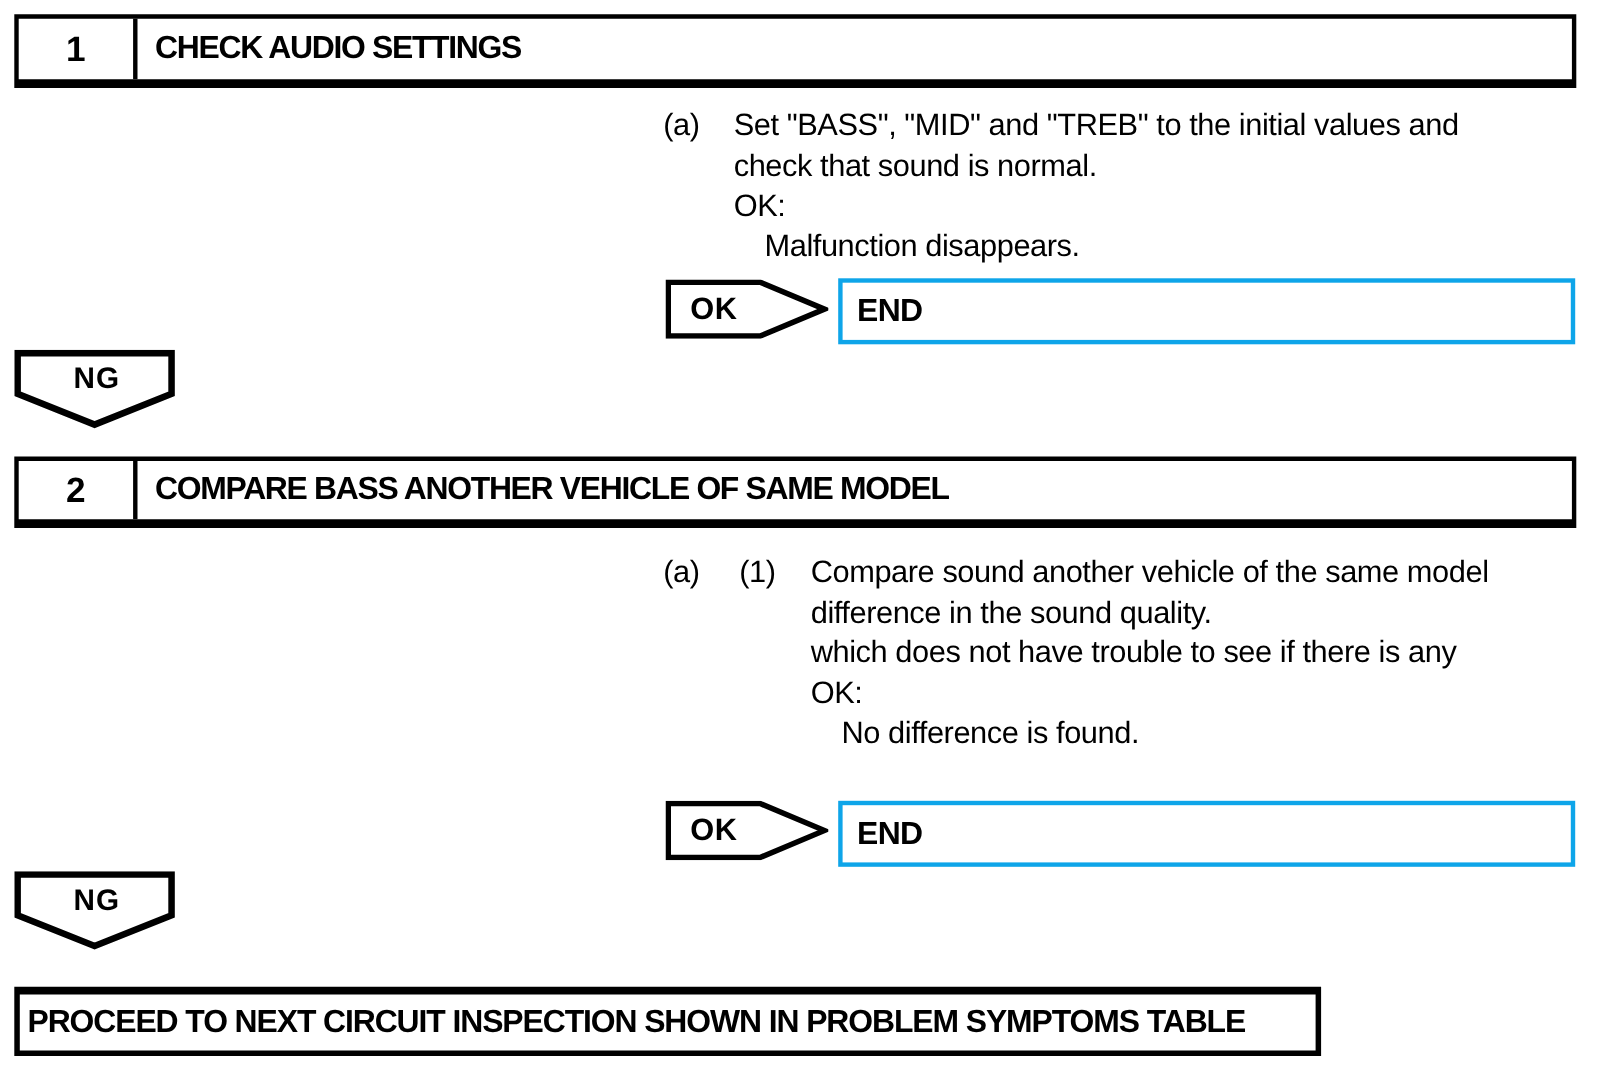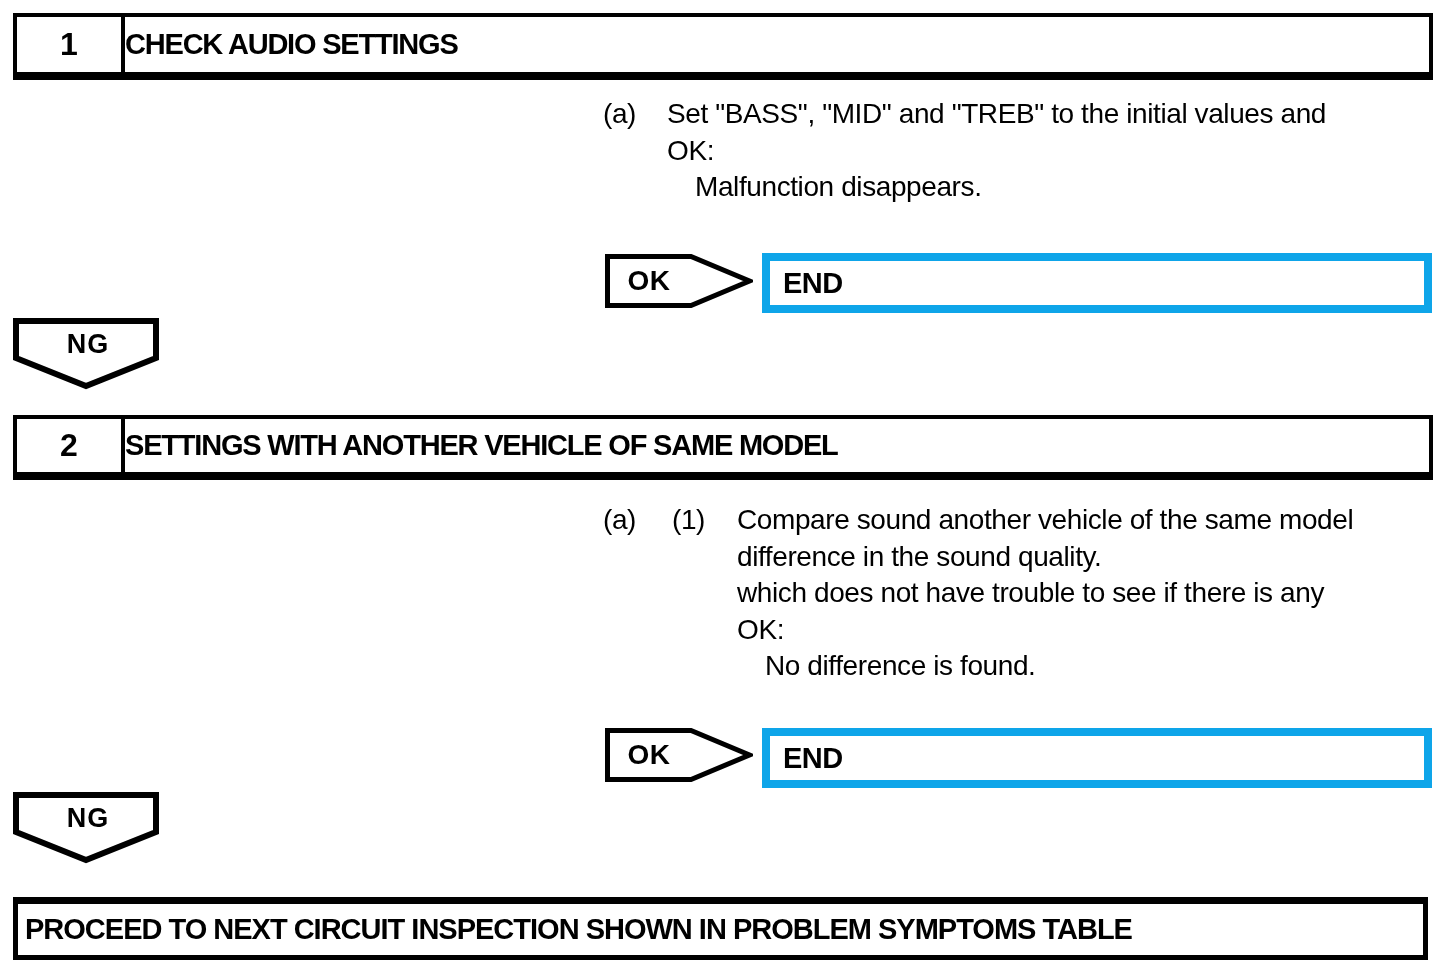--- a/index.html
+++ b/index.html
@@ -13,21 +13,21 @@
     position:absolute; left:13px; width:1420px; box-sizing:border-box;
     border:4px solid #000; border-bottom-width:8px; background:#fff;
     display:flex; align-items:stretch;
   }
   .step-num {
     width:104px; flex:none; border-right:4px solid #000;
     display:flex; align-items:center; justify-content:center;
     font-weight:bold; font-size:32px;
   }
   .step-title {
-    flex:1; display:flex; align-items:center; padding-left:0;
+    flex:1; display:flex; align-items:center; padding-left:16px;
     font-weight:bold; font-size:29px; letter-spacing:-1.2px; white-space:nowrap;text-align:center;
   }
 
   
   .instr { position:absolute; font-size:28px; line-height:36.5px; letter-spacing:-0.4px; }
   .row { display:flex; }
   .marker { width:64px; flex:none; }
   .submarker { width:65px; flex:none; }
   .subrow { margin-left:5px; }
   .bold { font-weight:normal; }
@@ -39,57 +39,58 @@
   .ok-shape svg { position:absolute; left:0; top:0; display:block; }
   .ok-text {
     position:absolute; left:0; top:0; width:88px; height:54px;
     display:flex; align-items:center; justify-content:center;
     font-weight:bold; font-size:28px; letter-spacing:0.5px;
   }
 
   
   .end-box {
     position:absolute; width:670px; height:60px; box-sizing:border-box;
-    border:8px solid #0ea5e9; background:#fff;
+    border:4px solid #0ea5e9; background:#fff;
     display:flex; align-items:center; padding-left:13px;
     font-weight:bold; font-size:29px; letter-spacing:-0.5px;
   }
 
   
   .ng-shape { position:absolute; width:146px; height:72px; }
   .ng-shape svg { position:absolute; left:0; top:0; display:block; }
   .ng-text {
     position:absolute; left:0; top:6px; width:150px; height:40px;
     display:flex; align-items:center; justify-content:center;
     font-weight:bold; font-size:27px; letter-spacing:1px;
   }
 
   
   .footer-box {
-    position:absolute; left:13px; top:897px; width:1415px; height:63px;
+    position:absolute; left:13px; top:897px; width:1188px; height:63px;
     box-sizing:border-box; border:5px solid #000; border-top-width:7px;
     display:flex; align-items:center; padding-left:7px;
     font-weight:bold; font-size:29px; letter-spacing:-1px; white-space:nowrap;
   }
 </style>
 </head>
 <body>
 
 <div class="page">
 
   <div class="step-header" style="top:13px; height:67px;">
     <div class="step-num">1</div>
     <div class="step-title">CHECK AUDIO SETTINGS</div>
   </div>
 
   <div class="instr" style="left:603px; top:96px;">
     <div class="row">
       <span class="marker">(a)</span>
       <div class="content">
         <div>Set "BASS", "MID" and "TREB" to the initial values and</div>
+        <div>check that sound is normal.</div>
         <div class="bold">OK:</div>
         <div class="bold indent">Malfunction disappears.</div>
       </div>
     </div>
   </div>
 
   <div class="ok-shape" style="left:605px; top:254px;">
     <svg width="148" height="54" viewBox="0 0 148 54">
       <polygon points="2.5,2.5 86,2.5 144.5,27 86,51.5 2.5,51.5" fill="#ffffff" stroke="#000000" stroke-width="5" stroke-linejoin="miter"></polygon>
     </svg>
@@ -101,21 +102,21 @@
 
   <div class="ng-shape" style="left:13px; top:318px;">
     <svg width="146" height="72" viewBox="0 0 146 72">
       <polygon points="3,3 143,3 143,40 73,68 3,40" fill="#ffffff" stroke="#000000" stroke-width="6" stroke-linejoin="miter"></polygon>
     </svg>
     <span class="ng-text">NG</span>
   </div>
 
   <div class="step-header" style="top:415px; height:65px;">
     <div class="step-num">2</div>
-    <div class="step-title">SETTINGS WITH ANOTHER VEHICLE OF SAME MODEL</div>
+    <div class="step-title">COMPARE BASS ANOTHER VEHICLE OF SAME MODEL</div>
   </div>
 
   <div class="instr" style="left:603px; top:502px;">
     <div class="row">
       <span class="marker">(a)</span>
       <div class="content">
         <div class="row subrow">
           <span class="submarker">(1)</span>
           <div class="content">
             <div>Compare sound another vehicle of the same model</div>

